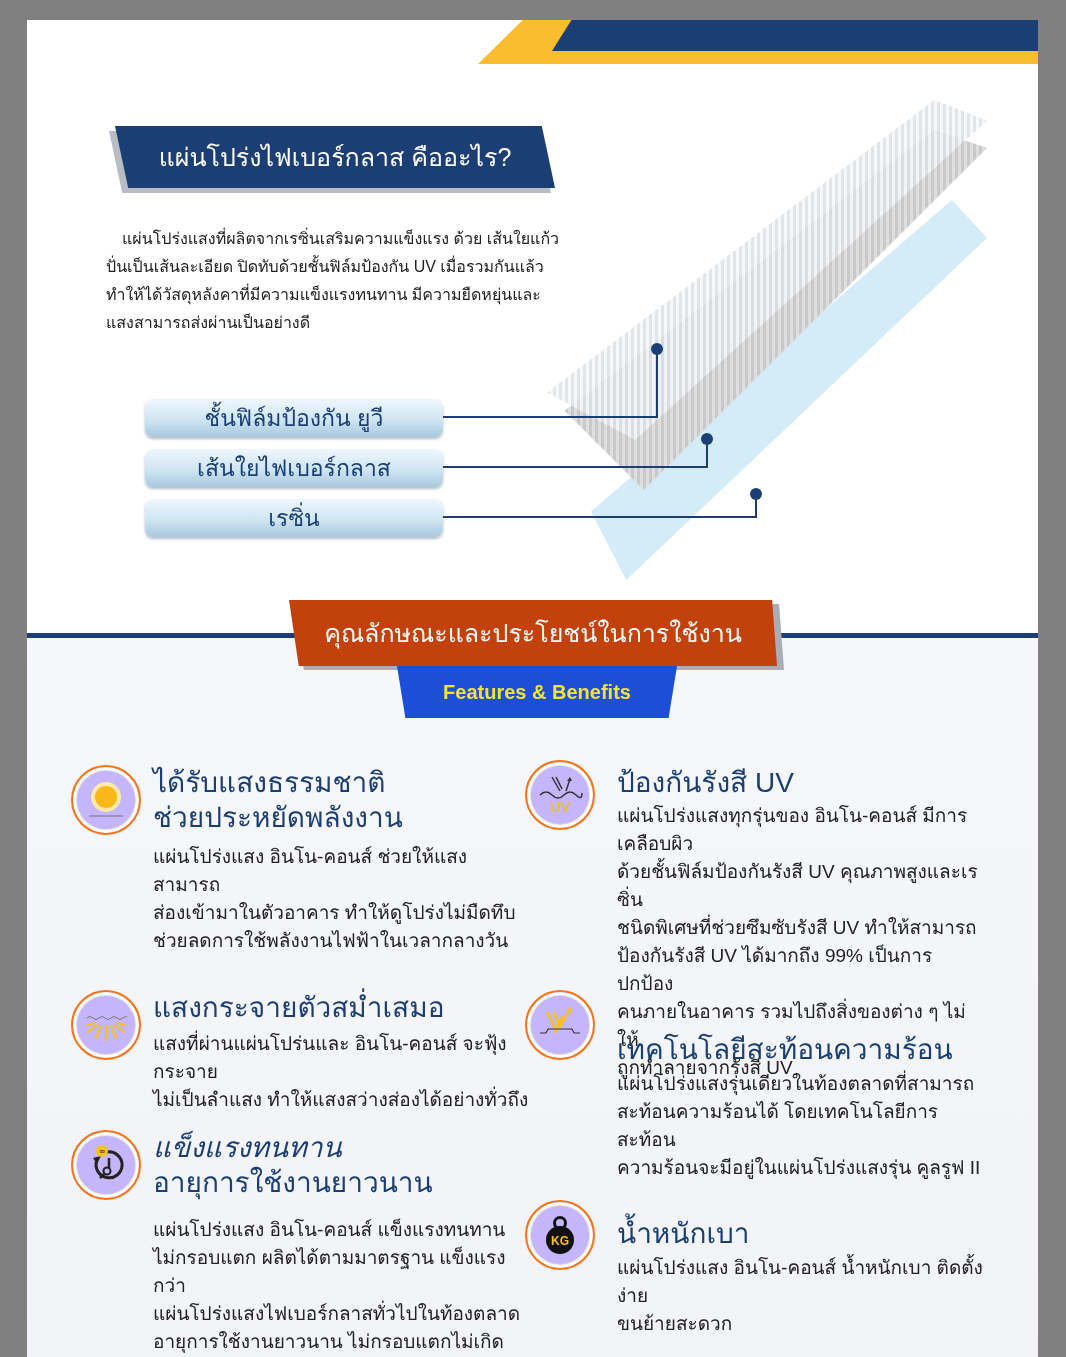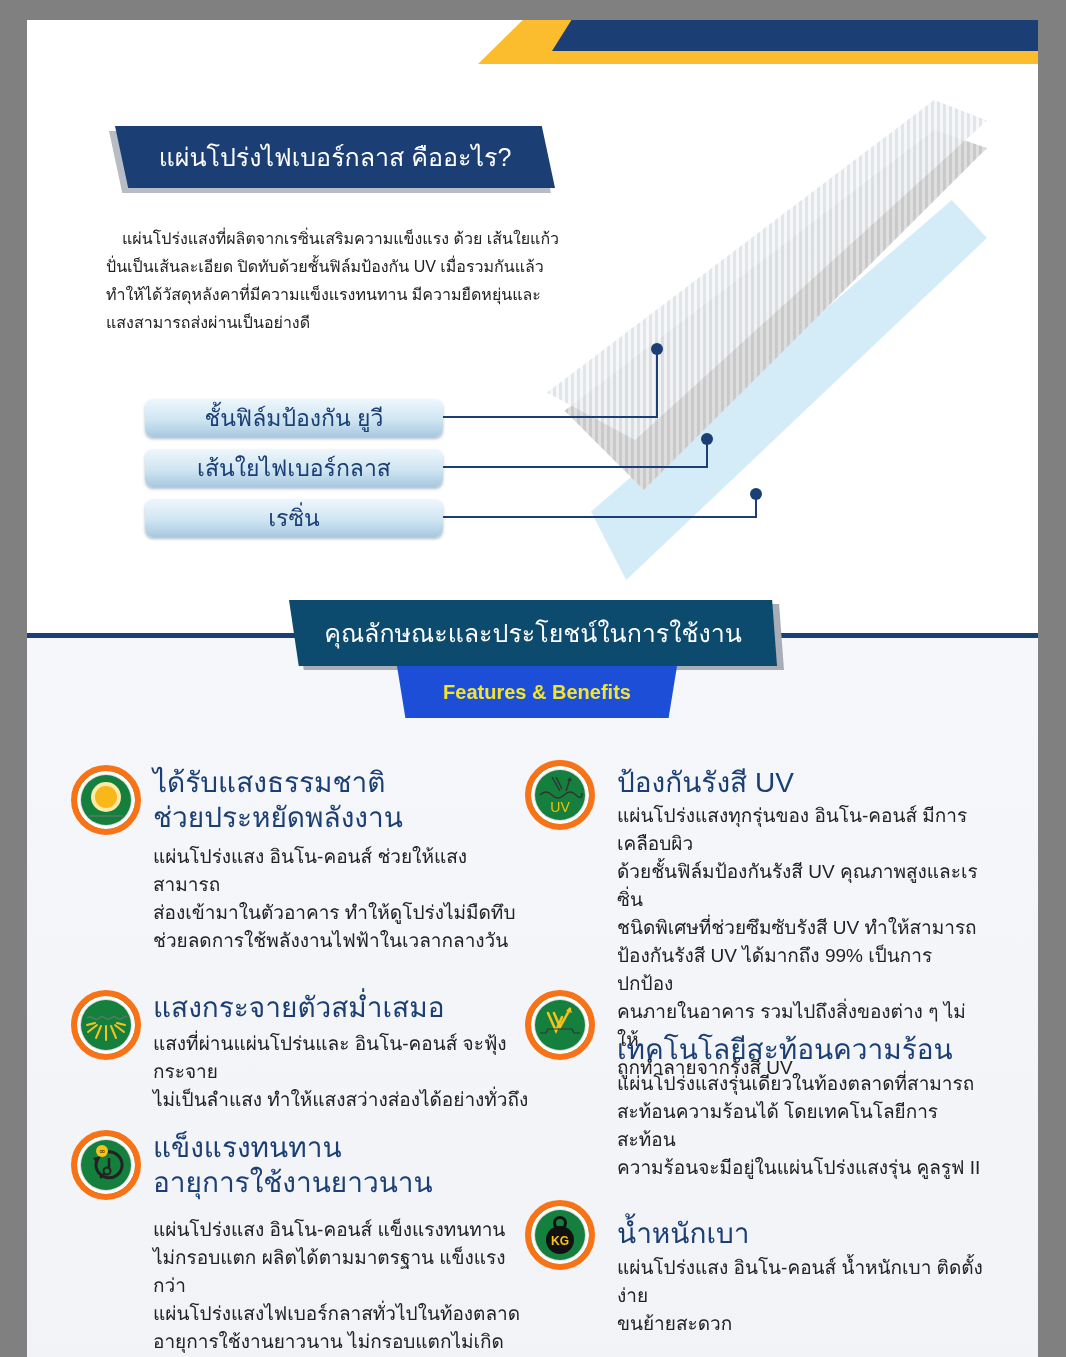--- a/index.html
+++ b/index.html
@@ -46,34 +46,34 @@
     background: repeating-linear-gradient(90deg, #c9c9c9 0 3px, #dedede 3px 6px);
     clip-path: polygon(4% 78%, 88% 0, 100% 5%, 22% 100%); }
   .sheet-film { left: 520px; top: 80px; width: 440px; height: 340px;
     background: repeating-linear-gradient(90deg, rgba(220,224,230,0.85) 0 3px, rgba(245,246,248,0.85) 3px 6px);
     clip-path: polygon(0 86%, 88% 0, 100% 6%, 20% 100%); }
 
   
   .sec-line { position: absolute; left: 0; top: 613px; width: 1011px; height: 5px; background: #1b3f75; }
   .sec-shadow { position: absolute; left: 267px; top: 584px; width: 490px; height: 66px; background: #a9adb5;
     clip-path: polygon(0 0, 99% 0, 100% 100%, 2% 100%); }
-  .sec-banner { position: absolute; left: 262px; top: 580px; width: 488px; height: 66px; background: #0c4a6e;
+  .sec-banner { position: absolute; left: 262px; top: 580px; width: 488px; height: 66px; background: #c2410c;
     clip-path: polygon(0 0, 99% 0, 100% 100%, 2% 100%);
     display: flex; align-items: center; justify-content: center; }
   .sec-banner span { color: #ffffff; font-size: 25px; font-family: "Liberation Sans", sans-serif; }
   .sub-banner { position: absolute; left: 370px; top: 646px; width: 280px; height: 52px; background: #1d4ed8;
     clip-path: polygon(0 0, 100% 0, 97% 100%, 3% 100%);
     box-shadow: 0 3px 4px rgba(0,0,0,0.3);
     display: flex; align-items: center; justify-content: center; }
   .sub-banner span { color: #f2e530; font-size: 20px; font-weight: bold; font-family: "Liberation Sans", sans-serif; }
 
   
   .feature { position: absolute; }
   .feature .icon { position: absolute; left: 0; top: 0; width: 70px; height: 70px; border-radius: 50%;
-    border: 6px solid #f97316; background: #15803d; box-shadow: inset 0 0 0 3px #fff, inset 0 0 0 4px #ddd;
+    border: 2px solid #f97316; background: #c4b5fd; box-shadow: inset 0 0 0 3px #fff, inset 0 0 0 4px #ddd;
     display: flex; align-items: center; justify-content: center; }
   .feature .ftitle { position: absolute; left: 82px; color: #1b3f75; font-size: 28px; line-height: 36px; font-family: "Liberation Sans", sans-serif; white-space: nowrap; }
   .feature .fbody { position: absolute; left: 82px; color: #222; font-size: 19px; line-height: 28px; font-family: "Liberation Sans", sans-serif; white-space: pre-line; }
 </style>
 </head>
 <body>
 
 <div class="page">
   <div class="lower"></div>
 
@@ -204,21 +204,21 @@
       <svg width="50" height="50" viewBox="0 0 50 50">
         <path d="M16 20 A13 13 0 1 0 26 12" stroke="#222" stroke-width="3" fill="none"></path>
         <polygon points="12,18 20,16 16,24" fill="#222"></polygon>
         <line x1="28" y1="18" x2="28" y2="28" stroke="#222" stroke-width="2.5"></line>
         <circle cx="26" cy="31" r="3.5" stroke="#222" stroke-width="2" fill="none"></circle>
         <line x1="23" y1="34" x2="19" y2="38" stroke="#222" stroke-width="2.5"></line>
         <circle cx="21" cy="11" r="6" fill="#f8c21a"></circle>
         <text x="21" y="14" font-size="8" text-anchor="middle" fill="#222" font-family="DejaVu Sans, sans-serif">∞</text>
       </svg>
     </div>
-    <div class="ftitle" style="top:0;">แข็งแรงทนทาน</div>
+    <div class="ftitle" style="top:0;font-style:italic;">แข็งแรงทนทาน</div>
     <div class="ftitle" style="top:35px;">อายุการใช้งานยาวนาน</div>
     <div class="fbody" style="top:86px; width:380px;">แผ่นโปร่งแสง อินโน-คอนส์ แข็งแรงทนทาน
 ไม่กรอบแตก ผลิตได้ตามมาตรฐาน แข็งแรงกว่า
 แผ่นโปร่งแสงไฟเบอร์กลาสทั่วไปในท้องตลาด
 อายุการใช้งานยาวนาน ไม่กรอบแตกไม่เกิดคราบ
 บนผิวแผ่น</div>
   </div>
 
   <div class="feature" style="left:498px; top:1180px; width:460px; height:100px;">
     <div class="icon">

